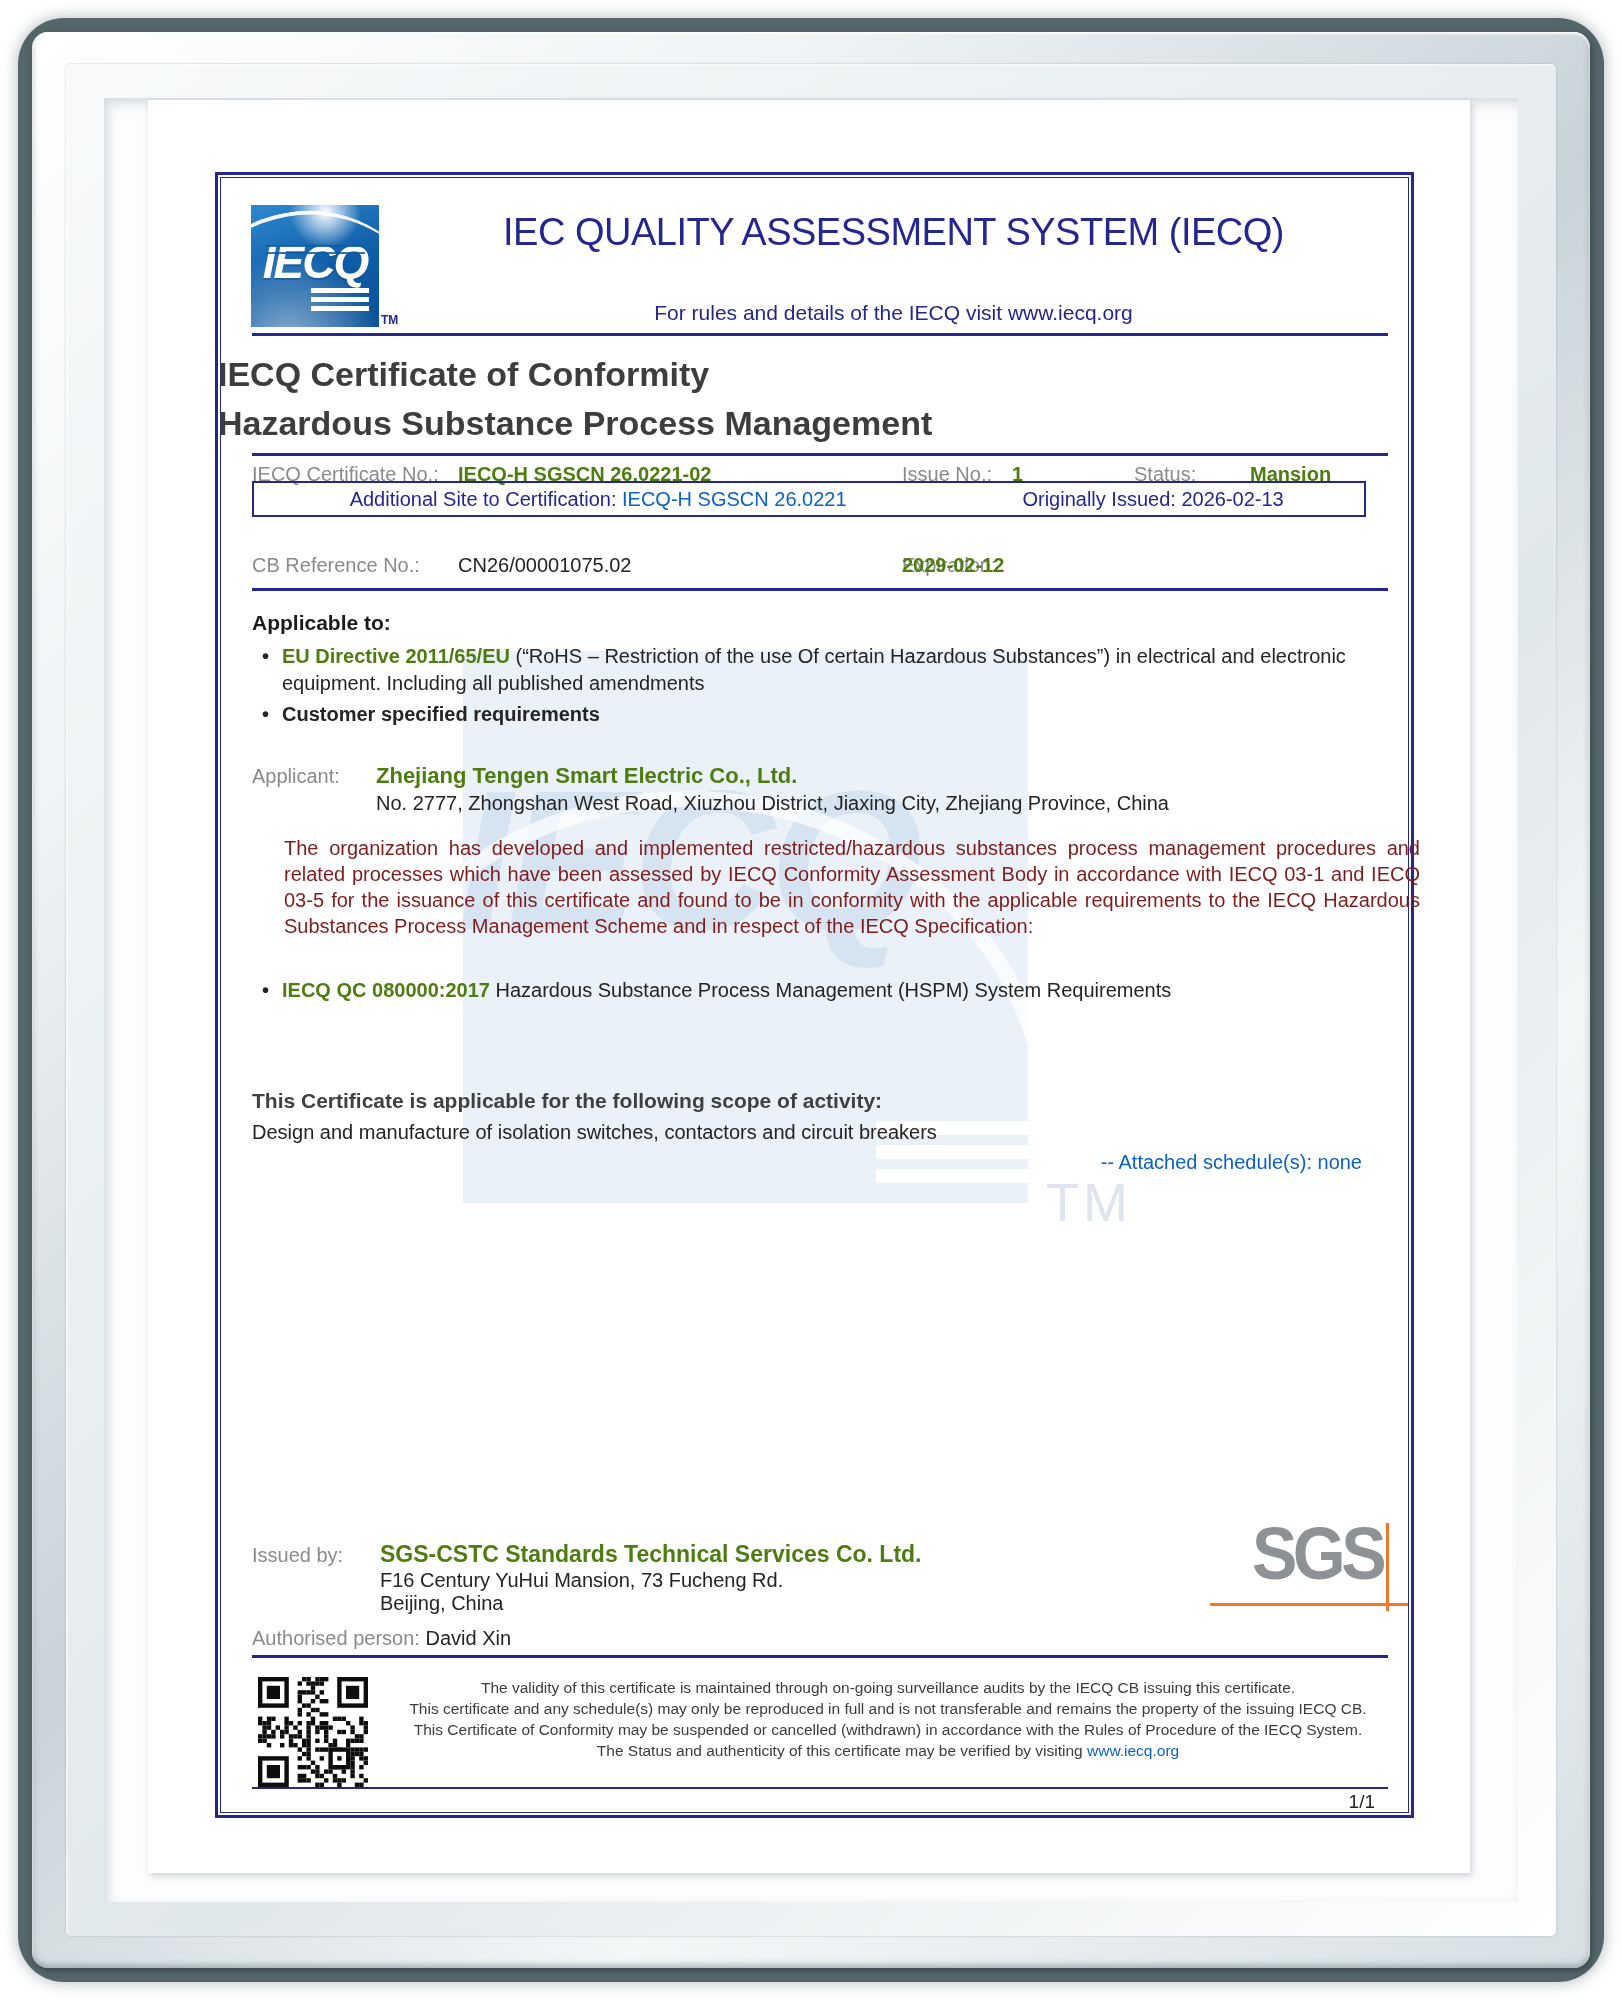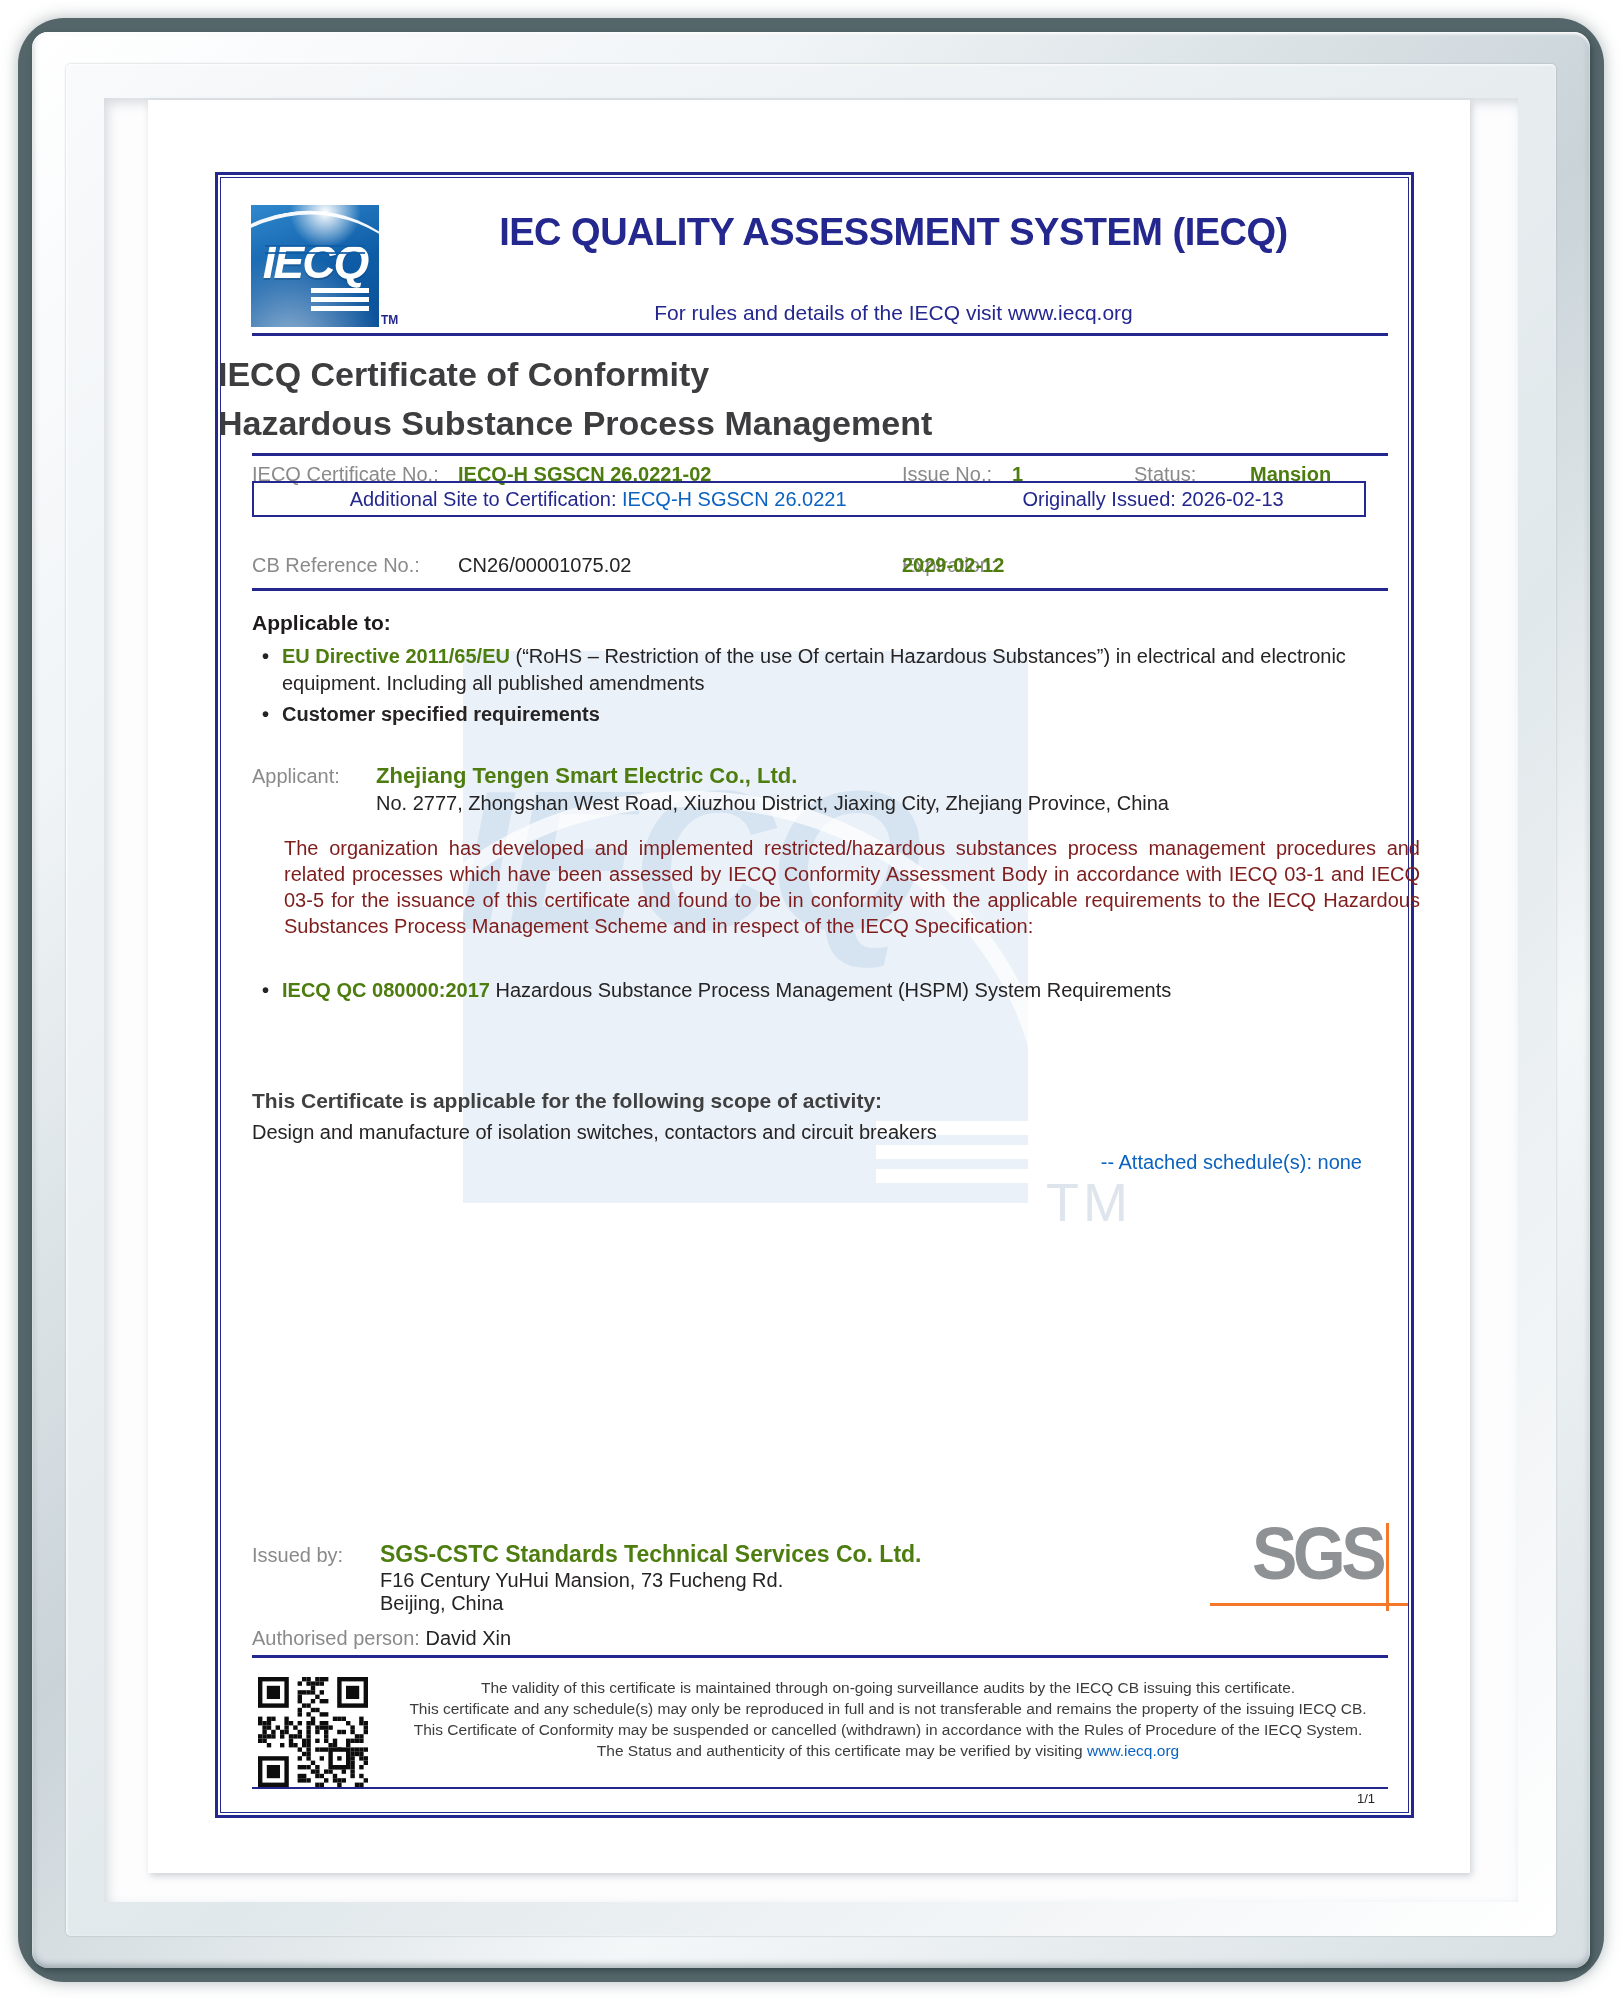--- a/index.html
+++ b/index.html
@@ -50,21 +50,21 @@
   .logo-arc{position:absolute;left:-70px;top:6px;width:250px;height:230px;border-radius:50%;
     border-top:4px solid rgba(255,255,255,.95);transform:rotate(-10deg);}
   .logo-word{position:absolute;left:0;right:0;top:30px;text-align:center;color:#ffffff;
     font-weight:700;font-style:italic;font-size:46px;letter-spacing:-2px;
     text-shadow:0 2px 0 rgba(9,60,110,.35);}
   .logo-stripe{position:absolute;left:14px;right:14px;height:2px;background:rgba(14,92,166,.85);}
   .logo-bar{position:absolute;right:10px;width:58px;height:5px;background:#ffffff;}
   .logo-tm{position:absolute;left:163px;top:138px;font-size:12px;font-weight:700;color:#23278e;z-index:2;}
 
   .header-text{position:absolute;left:160px;top:30px;width:1031px;height:128px;z-index:2;text-align:center;}
-  .h-title{position:absolute;left:0;right:0;top:6px;font-size:38px;font-weight:700;color:#23278e;letter-spacing:-.5px;}
+  .h-title{position:absolute;left:0;right:0;top:6px;font-size:38px;font-weight:400;color:#23278e;letter-spacing:-.5px;}
   .h-sub{position:absolute;left:0;right:0;top:96px;font-size:21px;color:#23278e;}
 
   .titles{position:absolute;left:0;right:0;top:180px;text-align:left;z-index:2;color:#3d3d3f;font-weight:700;}
   .t1{font-size:34px;}
   .t2{font-size:34px;margin-top:10px;}
 
   
   .inforow{position:absolute;left:34px;width:1136px;height:26px;font-size:20px;z-index:2;}
   .inforow span{position:absolute;white-space:nowrap;}
   .r1{top:288px;}
@@ -102,21 +102,21 @@
   .sgs-text{position:absolute;left:12px;top:-14px;font-size:74px;font-weight:700;color:#8e9294;
     letter-spacing:-5px;transform:scaleX(.92);transform-origin:left;line-height:1;}
   .sgs-hline{position:absolute;left:-30px;top:72px;width:198px;height:3px;background:#f5782a;}
   .sgs-vline{position:absolute;left:146px;top:-8px;width:3px;height:88px;background:#f5782a;}
   .authorised{top:1452px;left:34px;font-size:20px;z-index:2;}
 
   
   .footer{top:1496px;left:34px;width:1136px;display:flex;z-index:2;}
   .qr{width:110px;height:110px;margin:6px 20px 0 6px;flex:none;}
   .fineprint{flex:1;text-align:center;font-size:15.5px;line-height:21px;color:#3c3c3c;padding-top:6px;}
-  .pagenum{top:1616px;right:36px;font-size:13px;color:#262324;z-index:2;}
+  .pagenum{top:1616px;right:36px;font-size:19px;color:#262324;z-index:2;}
 </style>
 </head>
 <body>
 
 <div class="scene">
   <div class="frame-slate"></div>
   <div class="frame-m1"></div>
   <div class="frame-m2"></div>
   <div class="frame-mat"></div>
   <div class="sheet"></div>

